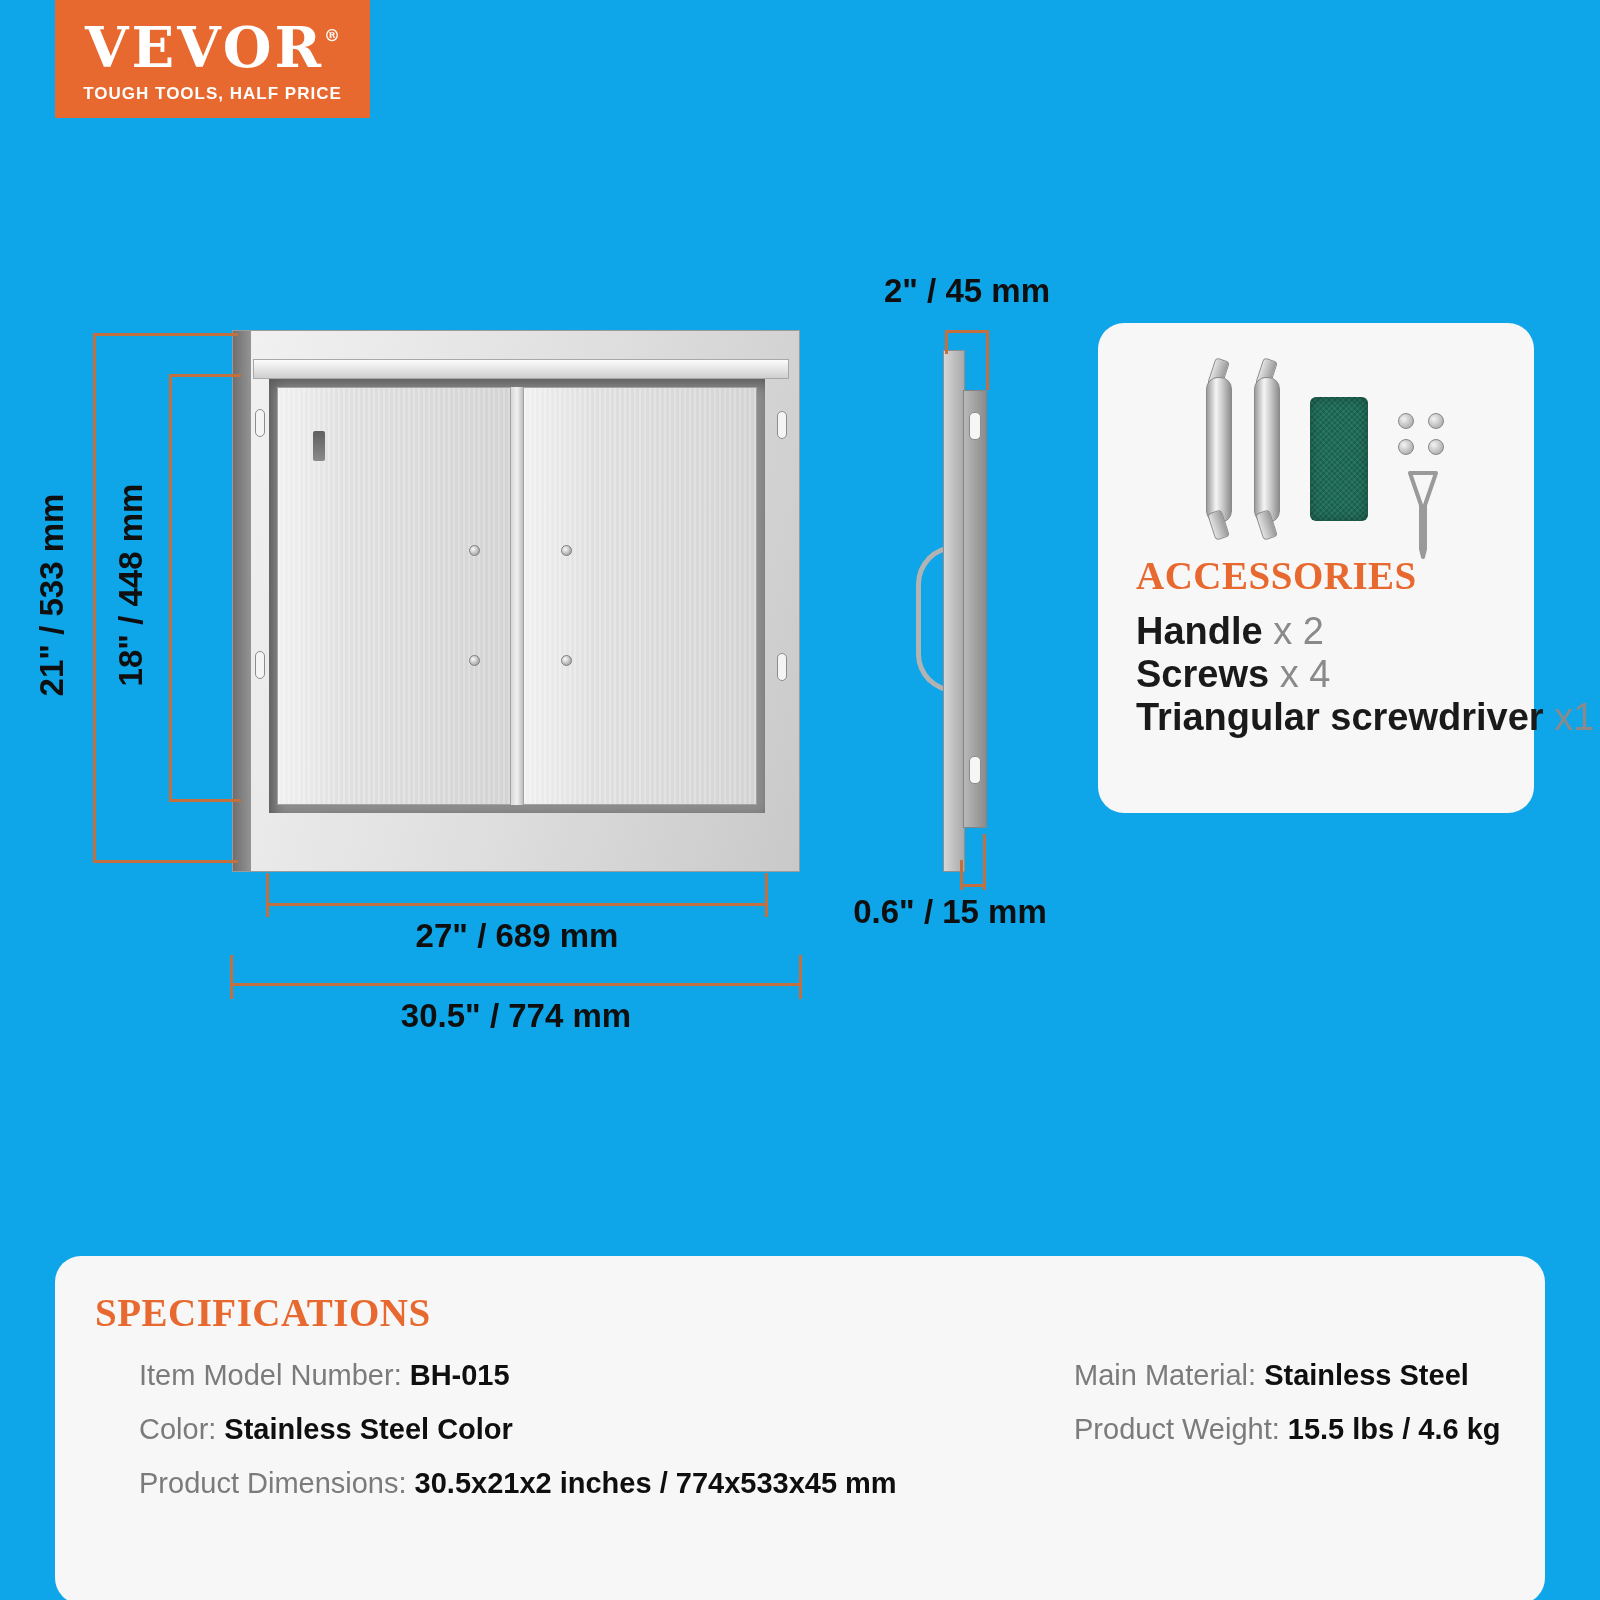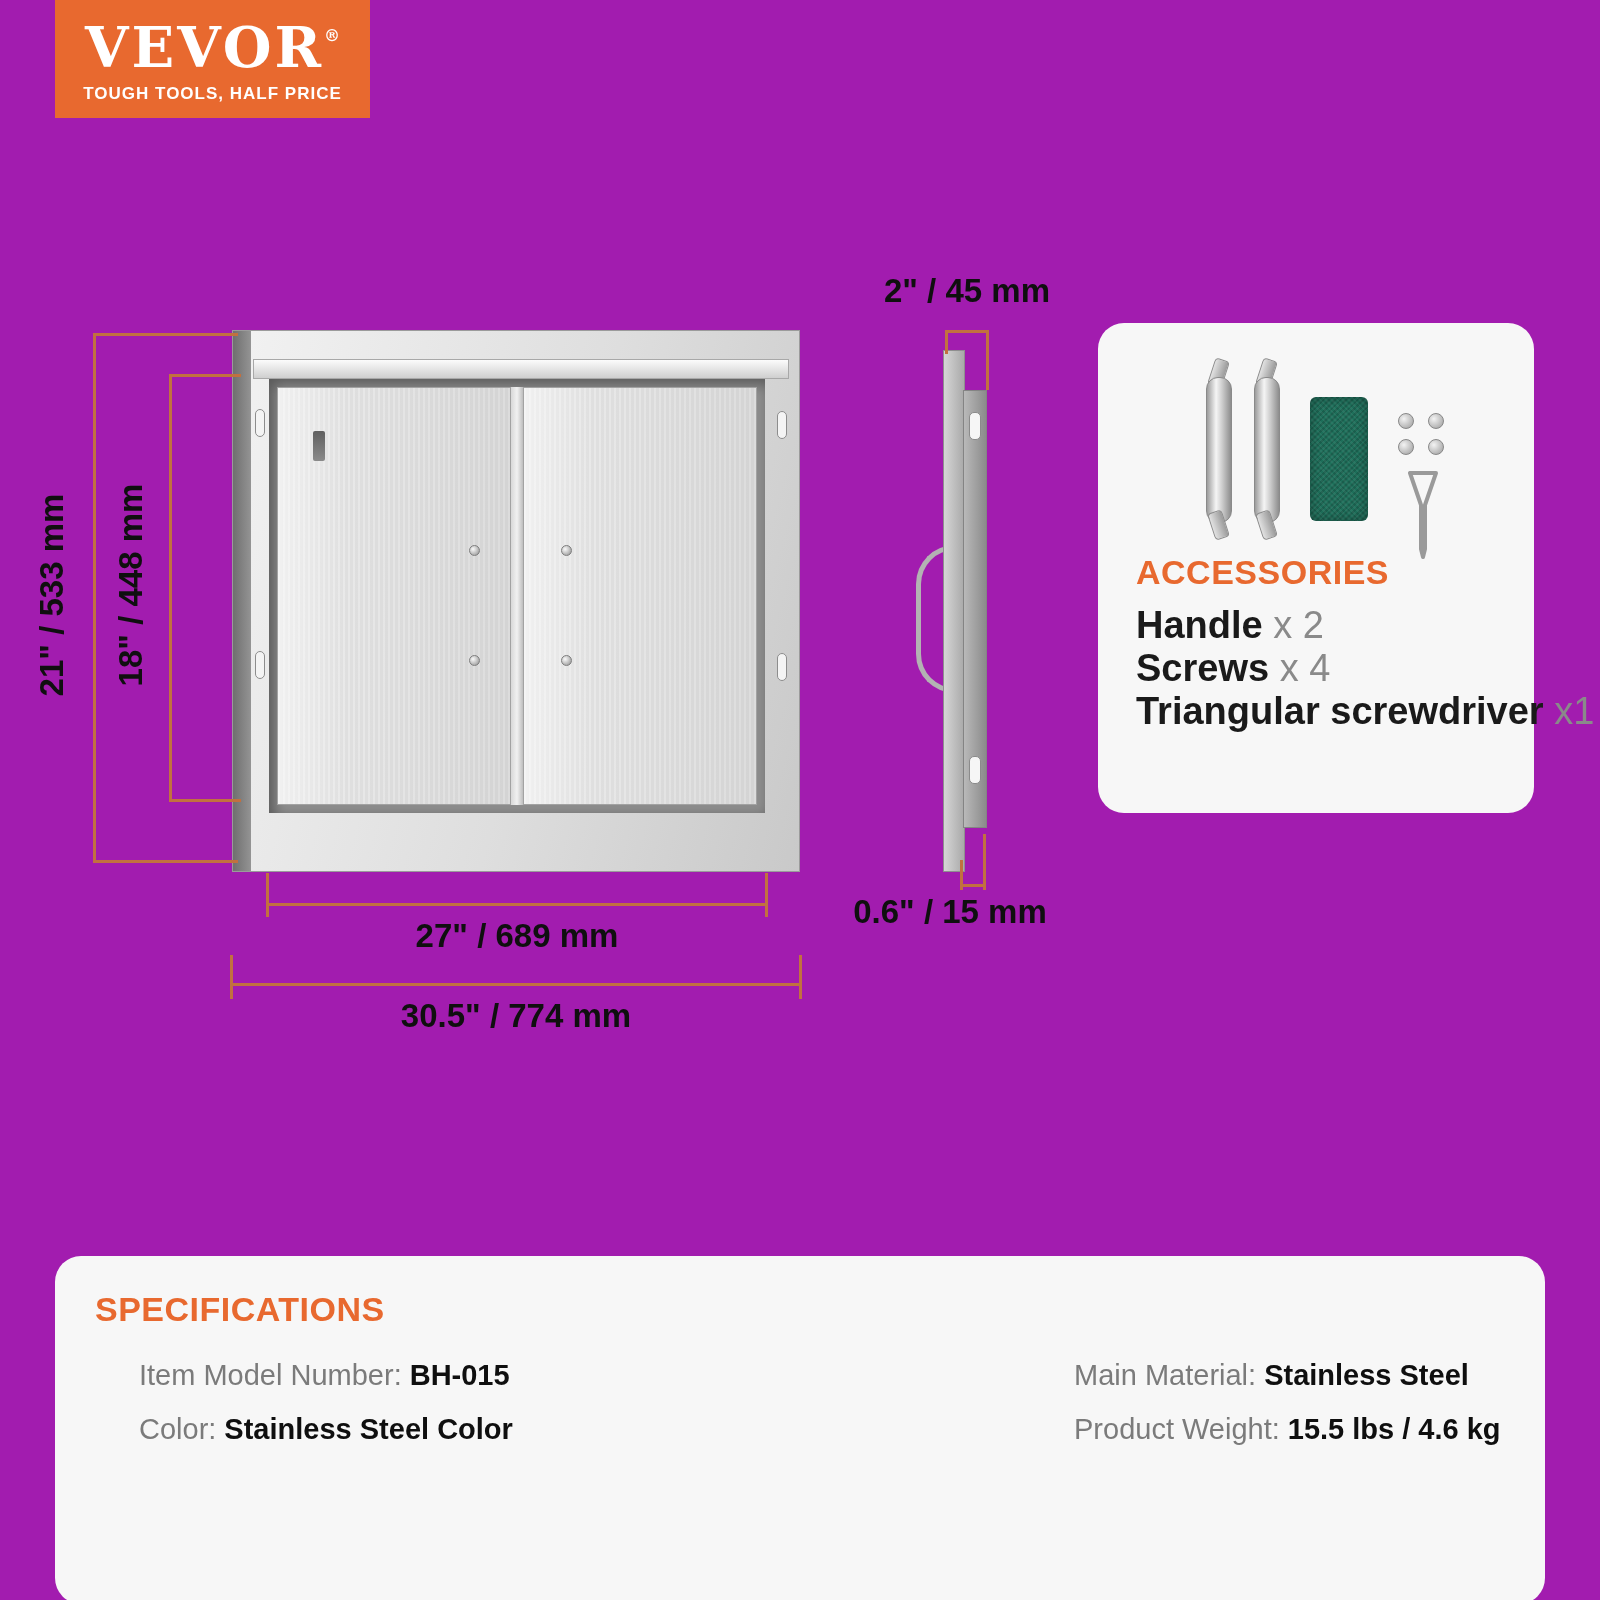--- a/index.html
+++ b/index.html
@@ -1,17 +1,17 @@
 <!DOCTYPE html>
 <html><head>
 <meta charset="utf-8">
 <style>
   html,body { margin:0; padding:0; background:#ffffff; }
   .canvas {
-    position:relative; width:1600px; height:1600px; background:#a21caf;
+    position:relative; width:1600px; height:1600px; background:#0ea5e9;
     font-family:"Liberation Sans", sans-serif; color:#111; overflow:hidden;
   }
   
   .logo {
     position:absolute; left:55px; top:0; width:315px; height:118px;
     background:#e8692f; color:#fff; text-align:center;
   }
   .logo .wordmark {
     position:absolute; left:0; right:0; top:14px;
     font-family:"DejaVu Serif", serif; font-weight:bold; font-size:56px; letter-spacing:3px;
@@ -62,21 +62,21 @@
   .sv-back { position:absolute; left:23px; top:40px; width:22px; height:436px;
     background:linear-gradient(90deg,#b9b9b9,#8b8b8b); border:1px solid #848484; }
   .sv-slot { position:absolute; left:29px; width:10px; height:26px; border-radius:5px;
     background:#f6f6f6; border:1px solid #8b8b8b; }
   .sv-handle { position:absolute; left:-24px; top:195px; width:34px; height:138px;
     border:5px solid #b3b3b3; border-right:none; border-radius:70px 0 0 70px; }
   
   .card { position:absolute; background:#f7f7f7; border-radius:26px; }
   .acc-card { left:1098px; top:323px; width:436px; height:490px; }
   .spec-card { left:55px; top:1256px; width:1490px; height:348px; }
-  .card-heading { font-size:34px; font-weight:bold; color:#e8692f; letter-spacing:.5px; }
+  .card-heading { font-size:39px; font-weight:bold; color:#e8692f; letter-spacing:.5px;font-family:Liberation Serif, serif; }
   
   .handle { position:absolute; width:34px; height:176px; }
   .handle .bar { position:absolute; left:4px; top:16px; width:24px; height:144px; border-radius:12px;
     background:linear-gradient(90deg,#9c9c9c,#f5f5f5 38%,#cfcfcf 62%,#8d8d8d); border:1px solid #8a8a8a; }
   .handle .tip-t, .handle .tip-b { position:absolute; left:9px; width:13px; height:26px; border-radius:4px;
     background:linear-gradient(90deg,#e2e2e2,#9a9a9a); border:1px solid #8c8c8c; }
   .handle .tip-t { top:-2px; transform:rotate(18deg); }
   .handle .tip-b { bottom:-2px; transform:rotate(-18deg); }
   .pad { position:absolute; left:212px; top:74px; width:58px; height:124px; border-radius:6px;
     background:
@@ -195,20 +195,21 @@
       <div class="acc-item"><span>Screws</span> <span class="qty">x 4</span></div>
       <div class="acc-item"><span>Triangular screwdriver</span> <span class="qty">x1</span></div>
     </div>
   </div>
 
   <div class="card spec-card">
     <div class="card-heading spec-heading">SPECIFICATIONS</div>
     <div class="spec-col left">
       <div class="spec-row"><span class="lbl">Item Model Number:</span><span class="val">BH-015</span></div>
       <div class="spec-row"><span class="lbl">Color:</span><span class="val">Stainless Steel Color</span></div>
+      <div class="spec-row"><span class="lbl">Product Dimensions:</span><span class="val">30.5x21x2 inches / 774x533x45 mm</span></div>
     </div>
     <div class="spec-col right">
       <div class="spec-row"><span class="lbl">Main Material:</span><span class="val">Stainless Steel</span></div>
       <div class="spec-row"><span class="lbl">Product Weight:</span><span class="val">15.5 lbs / 4.6 kg</span></div>
     </div>
   </div>
 
 </div>
 
 </body></html>

